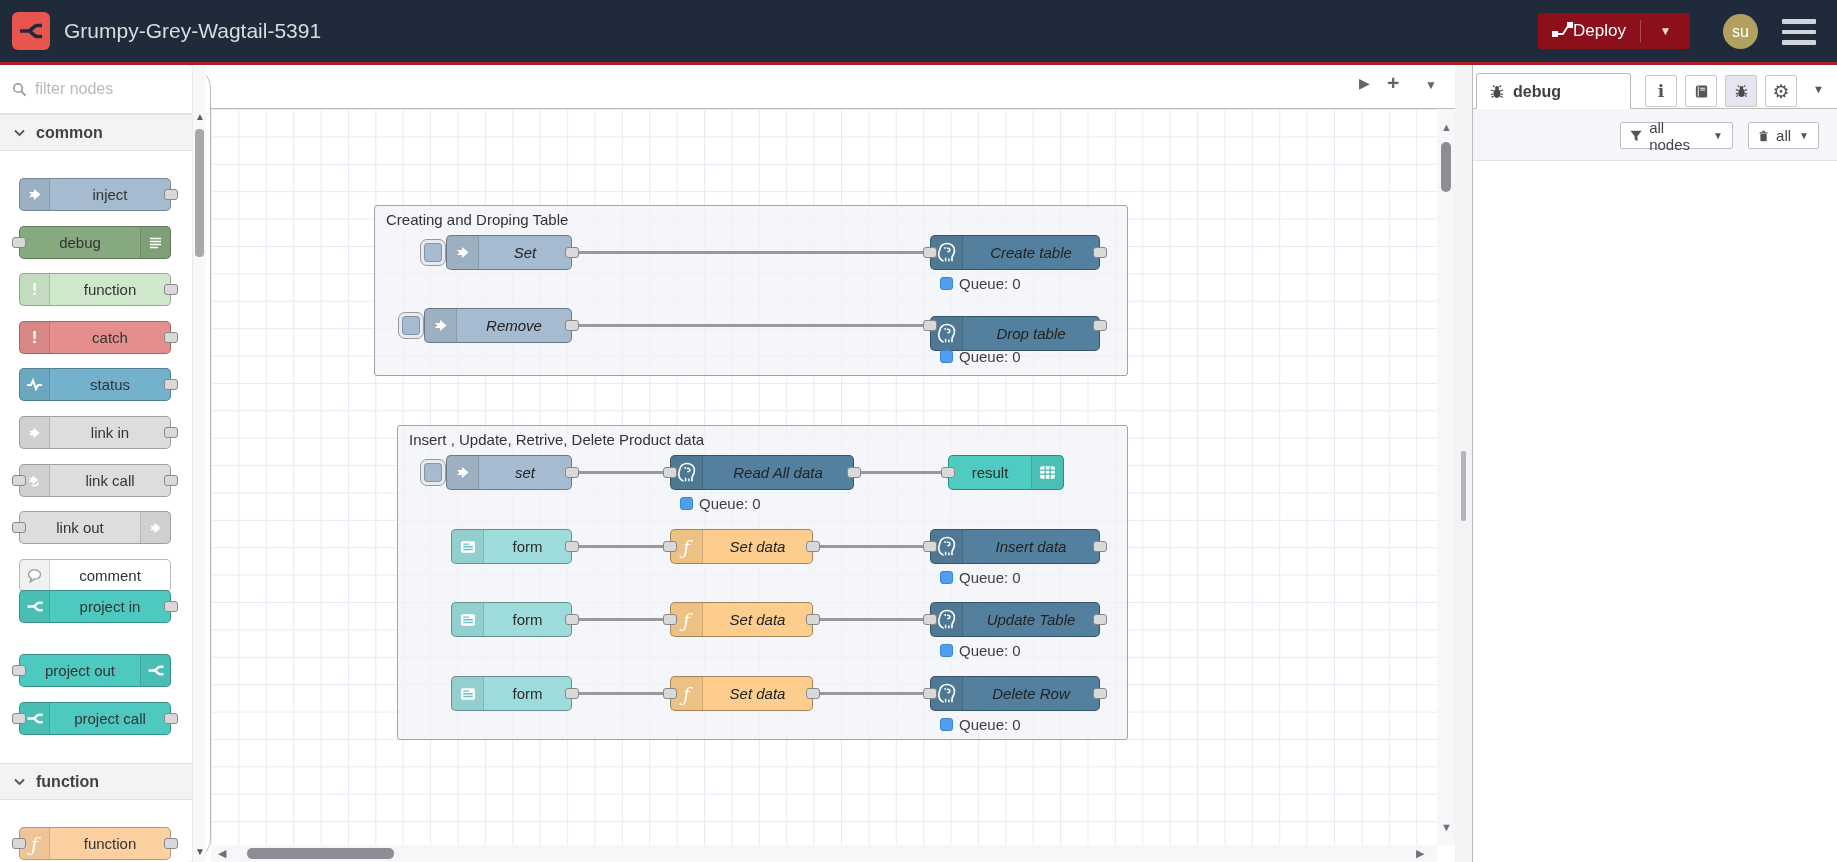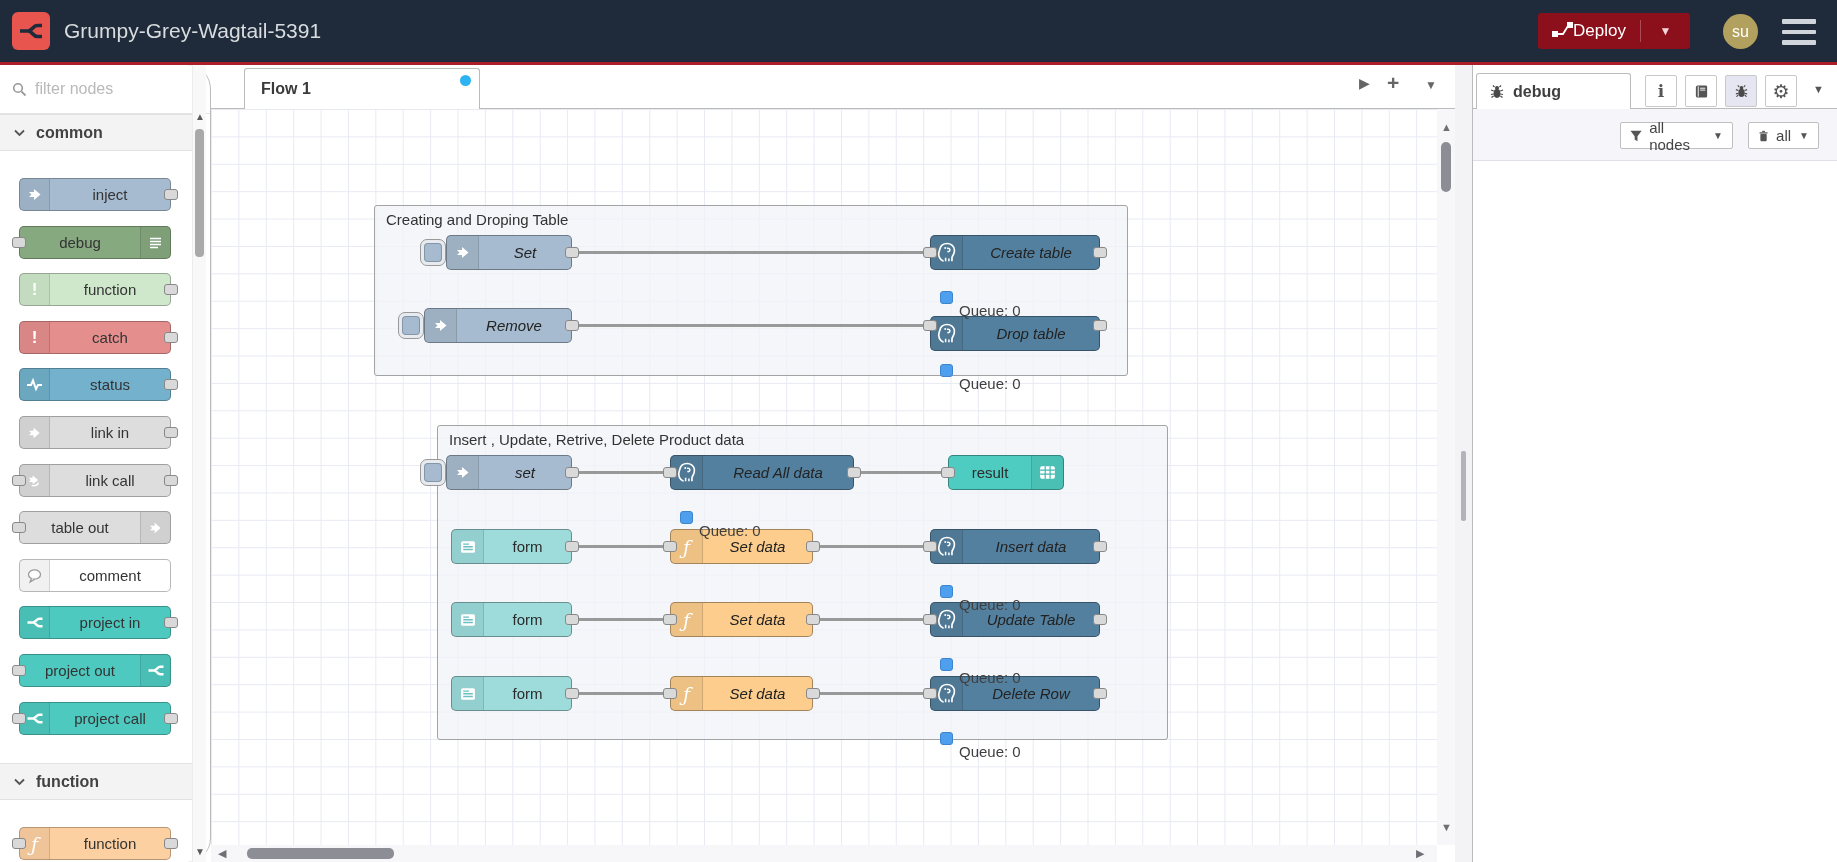--- a/index.html
+++ b/index.html
@@ -60,21 +60,21 @@
   .node .nisec.l { border-right:1px solid rgba(0,0,0,.12); }
   .node .nisec.r { border-left:1px solid rgba(0,0,0,.12); order:2; }
   .node .nlbl { flex:1; display:flex; align-items:center; justify-content:center; font-size:15px; color:#2b2b2b; padding:0 4px; white-space:nowrap; }
   .node .nlbl.it { font-style:italic; color:#222; }
   .port { position:absolute; width:14px; height:11px; background:#d9d9d9; border:1px solid #888; border-radius:3px; z-index:5; cursor:crosshair; }
   .wire { position:absolute; height:3px; background:#999; border-radius:2px; z-index:2; }
   .injbtn { position:absolute; width:26px; height:27px; background:#e7ebef; border:1px solid #999; border-radius:7px; z-index:4; cursor:pointer; padding:3px; }
   .injbtn div { width:100%; height:100%; border-radius:4px; border:1px solid rgba(0,0,0,.2); }
   .queue { position:absolute; display:flex; align-items:center; z-index:3; }
   .qdot { width:13px; height:13px; border-radius:3px; border:1px solid #3c86cf; margin-right:6px; }
-  .qtxt { font-size:15px; color:#3f3f3f;margin-top:27px; }
+  .qtxt { font-size:15px; color:#3f3f3f; }
 
   
   #v-sb { position:absolute; left:1437px; top:109px; width:18px; height:736px; background:#f7f7fa; }
   #v-thumb { position:absolute; left:4px; top:33px; width:10px; height:50px; background:#8d8d95; border-radius:5px; }
   #h-sb { position:absolute; left:211px; top:845px; width:1226px; height:17px; background:#f7f7fa; }
   #h-thumb { position:absolute; left:36px; top:3px; width:147px; height:11px; background:#8d8d95; border-radius:5px; }
   .cs-arrow { position:absolute; color:#6f6f76; font-size:11px; cursor:pointer; }
 
   
   #splitter { position:absolute; left:1455px; top:65px; width:17px; height:797px; background:#f3f3f6; cursor:col-resize; }
@@ -210,35 +210,35 @@
       <div class="pport pl"></div>
       <div class="pport pr"></div>
     </div>
 
     <div class="pitem" style="top: 446px; background-color: rgb(221, 221, 221);">
       <div class="isec r">
           <svg width="15" height="14" viewBox="0 0 16 15">
             <polygon points="2,5 7,5 7,2 13.5,7.5 7,13 7,10 2,10 4.5,7.5" fill="#fff"></polygon>
           </svg>
         </div>
-      <div class="plbl">table out</div>
+      <div class="plbl">link out</div>
       <div class="pport pl"></div>
     </div>
 
     <div class="pitem" style="top: 494px; background-color: rgb(255, 255, 255);">
       <div class="isec l">
           <svg width="17" height="16" viewBox="0 0 17 16">
             <ellipse cx="8.5" cy="6.5" rx="6" ry="4.6" stroke="#9a9a9a" stroke-width="1.3" fill="#fff"></ellipse>
             <path d="M5.5 10.3 L4.2 14 L8.6 11.1" stroke="#9a9a9a" stroke-width="1.3" fill="#fff"></path>
           </svg>
         </div>
       <div class="plbl">comment</div>
     </div>
 
-    <div class="pitem" style="top: 541px; background-color: rgb(78, 201, 192);">
+    <div class="pitem" style="top: 525px; background-color: rgb(78, 201, 192);">
       <div class="isec l">
           <svg width="18" height="15" viewBox="0 0 16 14">
             <path d="M1 7 H6 C9 7 9 3.5 12 3.5 H15 M6 7 C9 7 9 10.5 12 10.5 H15" stroke="#fff" stroke-width="2.2" fill="none"></path>
           </svg>
         </div>
       <div class="plbl">project in</div>
       <div class="pport pr"></div>
     </div>
 
     <div class="pitem" style="top: 589px; background-color: rgb(78, 201, 192);">
@@ -279,36 +279,32 @@
     </div>
 
     <div id="pal-sb">
       <div class="sb-arrow" style="top:46px;">▲</div>
       <div id="pal-thumb"></div>
       <div class="sb-arrow" style="top:781px;">▼</div>
     </div>
   </div>
 
   <div id="tabbar">
-    <div id="flowtab">
-      <span class="tlbl">Flow 1</span>
-      <span id="flowdot" style="background-color: rgb(45, 179, 242);"></span>
-    </div>
     <div class="tb-btn" style="left:1148px; font-size:14px;">▶</div>
     <div class="tb-btn" style="left:1176px; font-size:21px; font-weight:bold; top:6px;">+</div>
     <div class="tb-btn" style="left:1214px; font-size:12px; top:13px;">▼</div>
   </div>
 
   <div id="canvas">
 
     <div class="grp" style="left:163px; top:96px; width:754px; height:171px;">
       <span class="gtitle">Creating and Droping Table</span>
     </div>
 
-    <div class="grp" style="left:186px; top:316px; width:731px; height:315px;margin-left:40px;">
+    <div class="grp" style="left:186px; top:316px; width:731px; height:315px;">
       <span class="gtitle">Insert , Update, Retrive, Delete Product data</span>
     </div>
 
     <div class="wire" style="left:361px; top:142px; width:358px;"></div>
     <div class="wire" style="left:361px; top:215px; width:358px;"></div>
     <div class="wire" style="left:361px; top:362px; width:98px;"></div>
     <div class="wire" style="left:643px; top:362px; width:94px;"></div>
     <div class="wire" style="left:361px; top:436px; width:98px;"></div>
     <div class="wire" style="left:602px; top:436px; width:117px;"></div>
     <div class="wire" style="left:361px; top:509px; width:98px;"></div>

